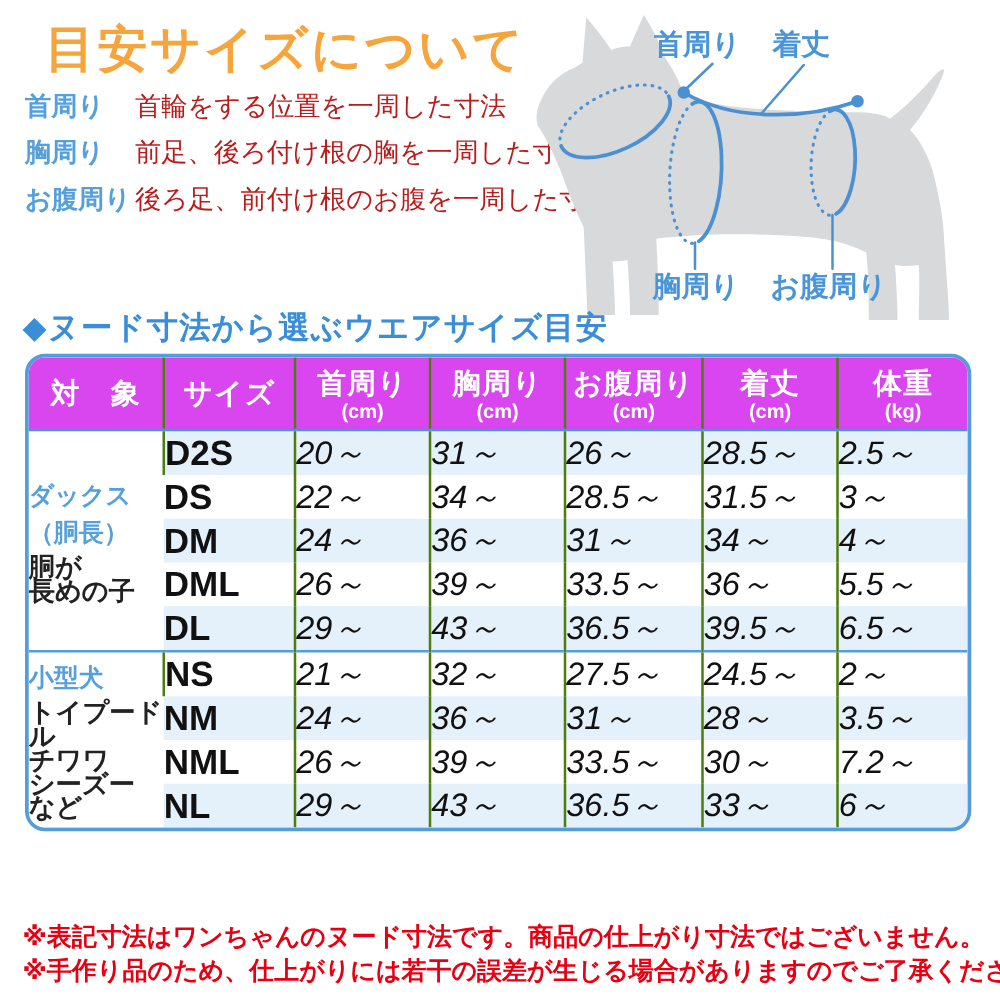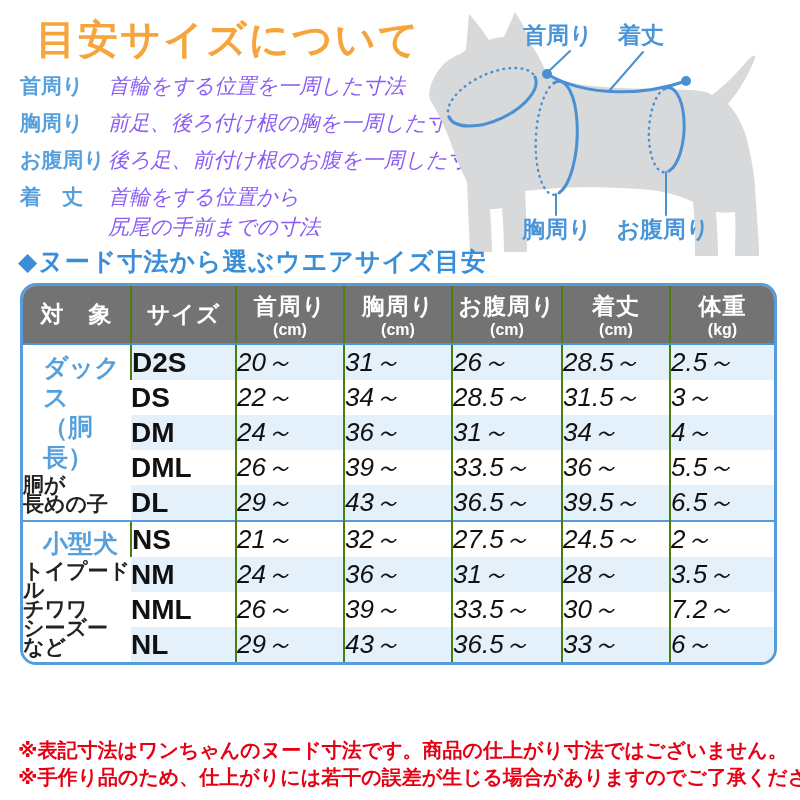--- a/index.html
+++ b/index.html
@@ -7,50 +7,50 @@
     font-family:"Liberation Sans","DejaVu Sans",sans-serif; }
   .page { position:relative; width:800px; height:800px; background:#fff; overflow:hidden; }
 
   .page-title { position:absolute; left:20px; top:12px; font-size:40px; font-weight:bold;
     color:#F5A53B; letter-spacing:2px;margin-left:16px; }
 
   
   .defs { position:absolute; left:20px; top:74px; width:420px; }
   .def-row { display:flex; margin-bottom:13px; font-size:21px; line-height:24px; }
   .def-term { width:88px; flex:0 0 88px; color:#55A0DC; font-weight:bold; }
-  .def-desc { color:#8b5cf6; font-weight:500; white-space:nowrap;font-style:italic; }
+  .def-desc { color:#b91c1c; font-weight:500; white-space:nowrap; }
   .def-desc .l2 { display:block; margin-top:6px; }
 
   
   .dog-wrap { position:absolute; left:408px; top:0px; width:392px; height:268px; }
   .dog-wrap svg { position:absolute; left:0; top:0; }
   .dg-label { position:absolute; transform:translateX(-50%); color:#4A95D8;
     font-size:23px; font-weight:bold; white-space:nowrap; }
   .dot { stroke-dasharray:0.6 5.5; stroke-width:2.5; stroke-linecap:round; }
 
   .section-heading { position:absolute; left:18px; top:245px; font-size:25px; font-weight:bold;
     color:#3A8ED7; letter-spacing:1px; }
 
   
   .table-wrap { position:absolute; left:20px; top:283px; width:757px;
     border:3px solid #559CDA; border-radius:16px; overflow:hidden; background:#fff; }
   table { border-collapse:collapse; table-layout:fixed; width:751px; }
   col.c0{width:108px} col.c1{width:105px} col.c2{width:108px} col.c3{width:108px}
   col.c4{width:110px} col.c5{width:108px} col.c6{width:104px}
-  th { height:58px; background:#737373; color:#fff; text-align:center; vertical-align:middle;
+  th { height:58px; background:#d946ef; color:#fff; text-align:center; vertical-align:middle;
     font-size:23px; font-weight:bold; border-bottom:2px solid #4D94D4; letter-spacing:1px; }
   th .h-unit { display:block; font-size:16px; font-weight:bold; margin-top:-1px; letter-spacing:0; }
   td { height:28px; text-align:left; vertical-align:middle; }
   th + th, td + td { border-left:2px solid #4d7c0f; }
   tr.alt td.size, tr.alt td.val { background:#E4F0FA; }
   td.size { font-size:28px; font-weight:bold; color:#111; }
   td.val { font-size:26px; color:#111;font-style:italic; }
   td.cat { background:#fff; }
   tr.group-start td { border-top:2px solid #559CDA; }
-  .cat-name { color:#55A0DC; font-size:25px; font-weight:bold; line-height:30px;padding-left:20px; }
+  .cat-name { color:#55A0DC; font-size:20px; font-weight:bold; line-height:30px; }
   .cat-sub { color:#222; font-size:21px; font-weight:bold; line-height:19px; margin-top:3px; }
 
   
   .notes { position:absolute; left:18px; top:737px; color:#E60014; font-size:20px;
     font-weight:bold; line-height:27px; white-space:nowrap; }
 </style>
 </head>
 <body>
 
 <div class="page">
@@ -62,24 +62,20 @@
       <span class="def-term">首周り</span>
       <span class="def-desc">首輪をする位置を一周した寸法</span>
     </div>
     <div class="def-row">
       <span class="def-term">胸周り</span>
       <span class="def-desc">前足、後ろ付け根の胸を一周した寸法</span>
     </div>
     <div class="def-row">
       <span class="def-term">お腹周り</span>
       <span class="def-desc">後ろ足、前付け根のお腹を一周した寸法</span>
-    </div>
-    <div class="def-row">
-      <span class="def-term">着　丈</span>
-      <span class="def-desc"><span>首輪をする位置から</span><span class="l2">尻尾の手前までの寸法</span></span>
     </div>
   </div>
 
   <div class="dog-wrap">
     <svg width="392" height="268" viewBox="410 0 392 268">
       <path fill="#D7D9DB" d="
         M432 100
         C430 92 432 84 438 74
         C444 64 452 58 462 54
         L468 50 L471 14

